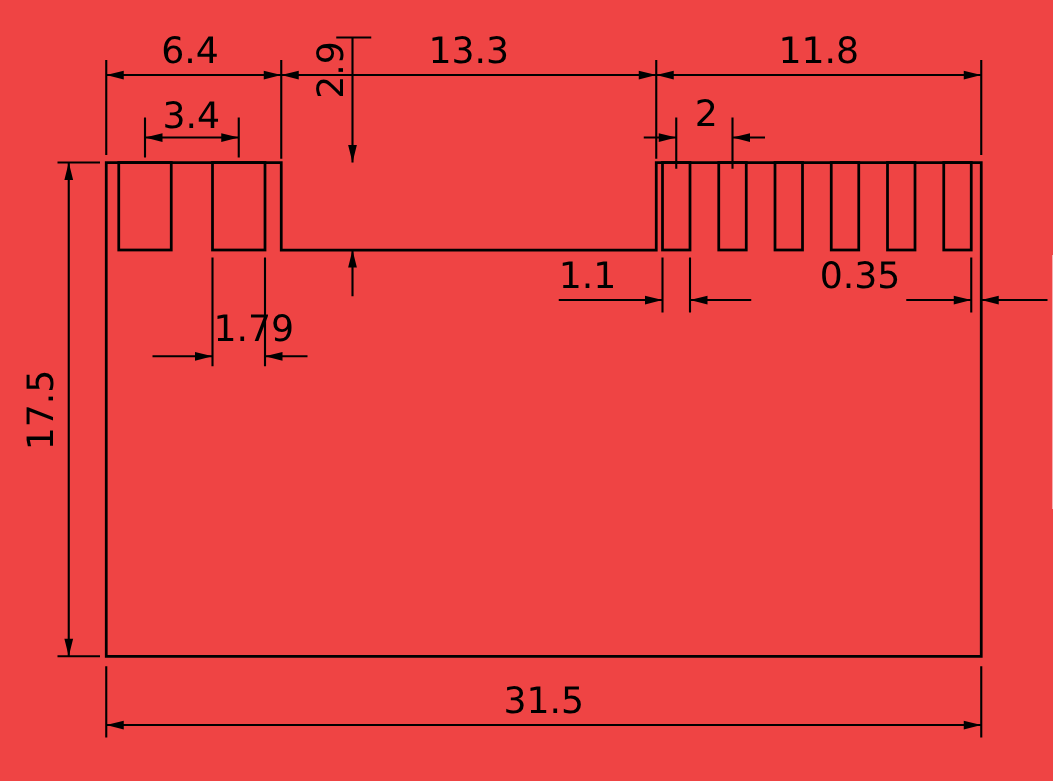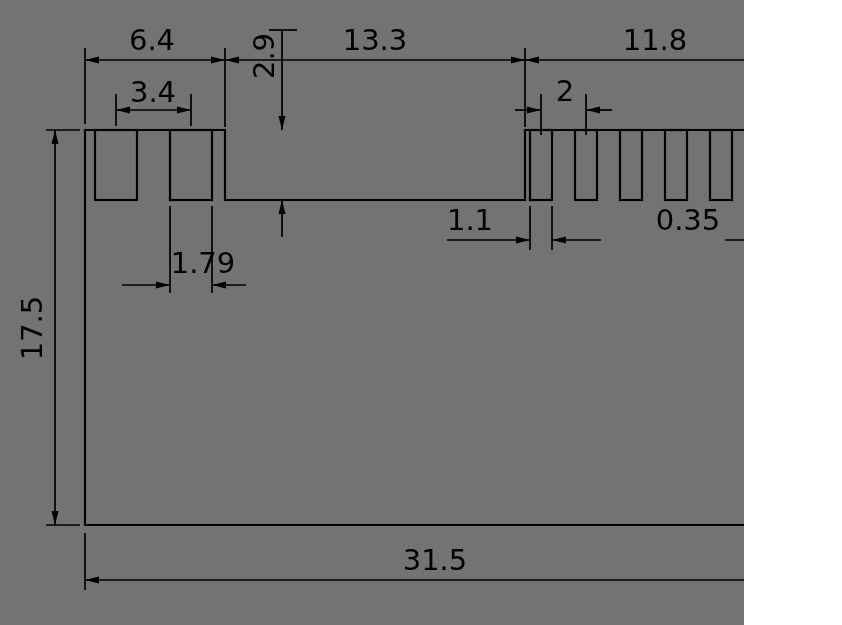--- a/index.html
+++ b/index.html
@@ -1,23 +1,23 @@
 <!DOCTYPE html>
 <html><head>
 <meta charset="utf-8">
 <style>
   html, body {
     margin: 0;
     padding: 0;
     background: #ffffff;
   }
   .drawing-page {
-    width: 744px;
+    width: 842px;
     height: 625px;
-    background: #737373;
+    background: #ef4444;
     position: relative;
     overflow: hidden;
   }
   svg { display: block; }
   .outline {
     stroke: #000000;
     stroke-width: 2.2;
     fill: none;
     stroke-linejoin: miter;
   }

